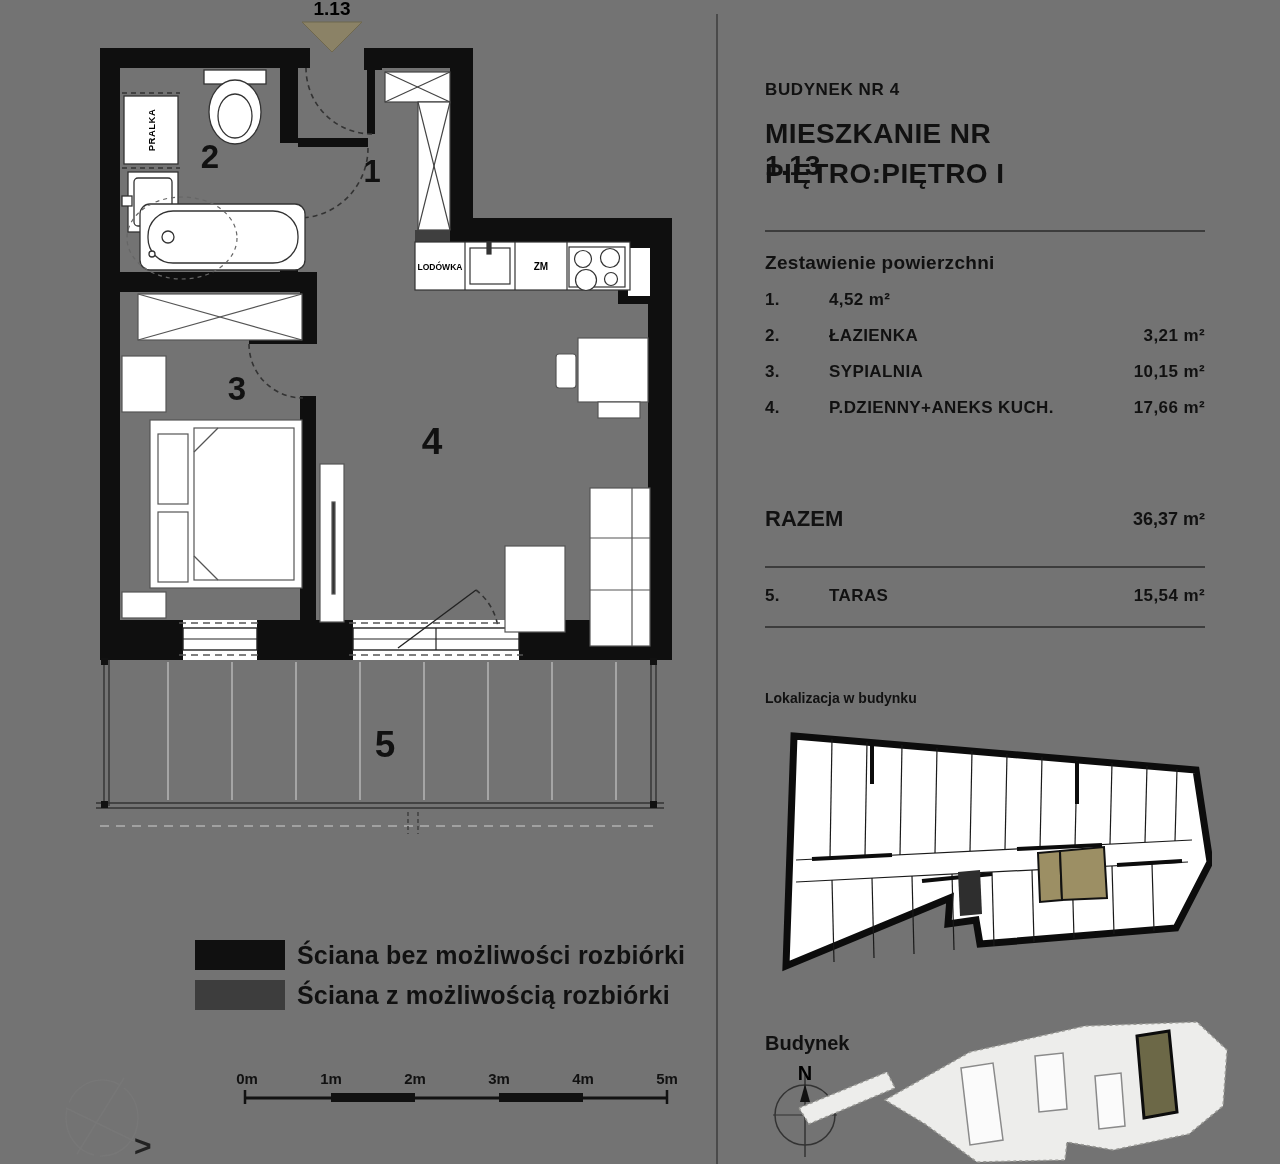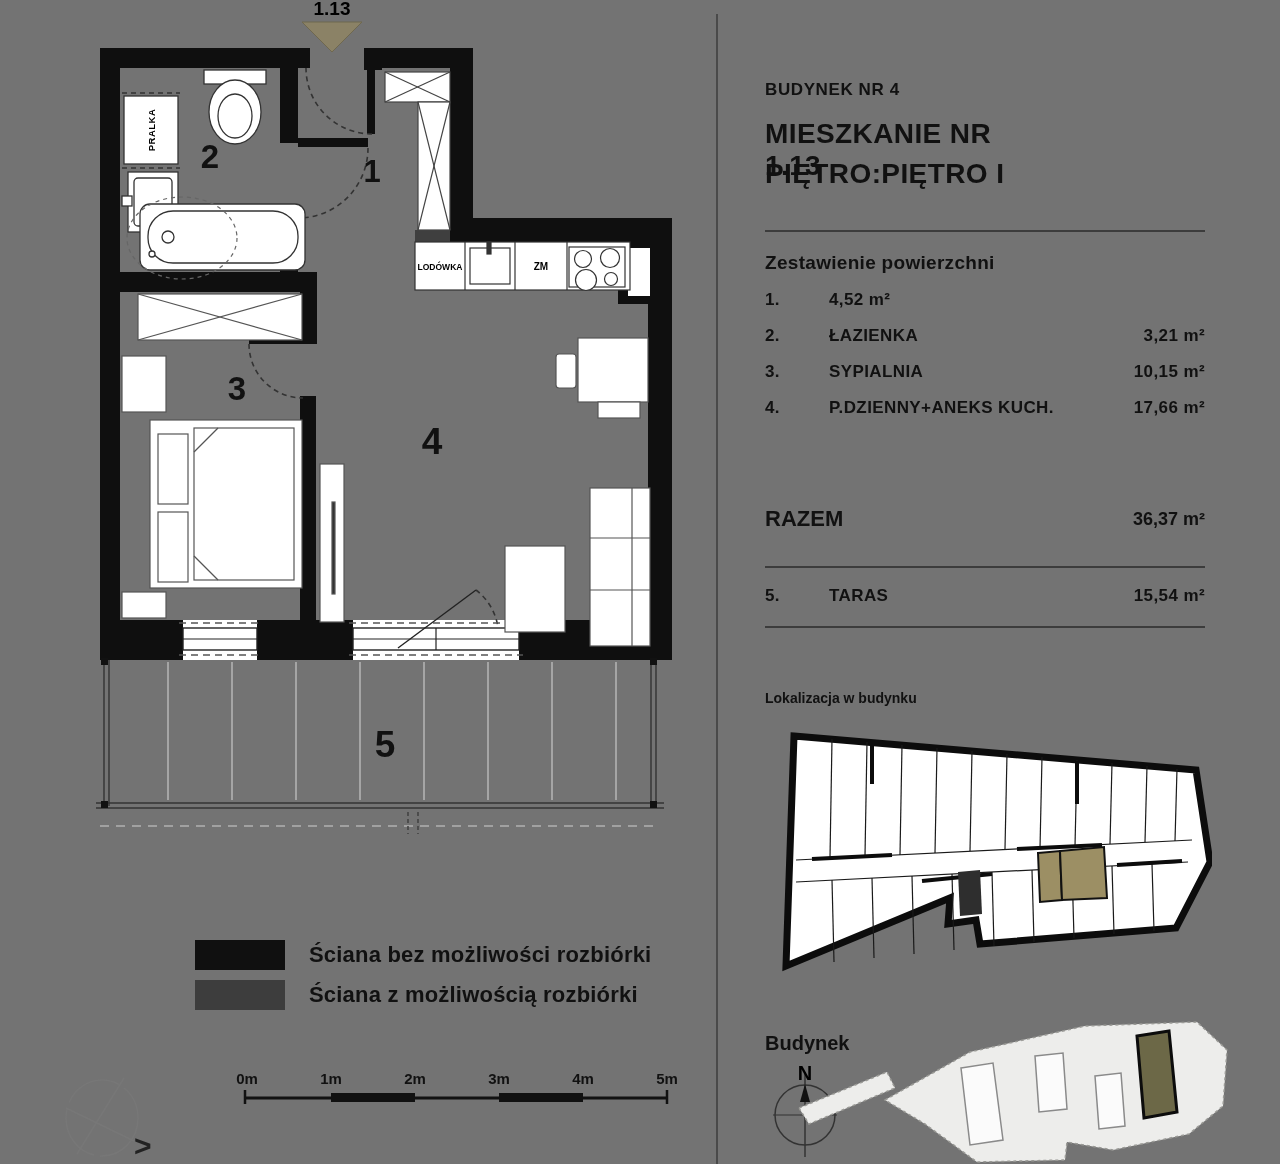--- a/index.html
+++ b/index.html
@@ -21,21 +21,21 @@
   .a-no{width:64px;} .a-nm{flex:1;} .a-val{text-align:right;}
   .razem-row{top:506px;display:flex;justify-content:space-between;font-size:22px;font-weight:bold;align-items:flex-end;}
   .razem-row .a-val{font-size:18px;align-self:center;}
   .taras-row{top:586px;display:flex;font-size:17px;font-weight:bold;letter-spacing:.4px;}
   .lok-title{top:690px;font-size:14px;font-weight:bold;}
   .site-title{top:996px;font-size:20px;font-weight:bold;margin-top:36px;}
   
   .legend{position:absolute;left:195px;top:940px;}
   .lg-item{display:flex;align-items:center;margin-bottom:10px;height:30px;}
   .lg-item svg{display:block;}
-  .lg-label{margin-left:24px;font-size:22px;font-weight:bold;letter-spacing:.2px;}
+  .lg-label{margin-left:12px;font-size:25px;font-weight:bold;letter-spacing:.2px;}
   
   .plan-svg{position:absolute;left:0;top:0;}
   .loc-svg{position:absolute;left:772px;top:714px;}
   .site-svg{position:absolute;left:765px;top:1012px;}
   .scale-svg{position:absolute;left:233px;top:1068px;}
   .compass-svg{position:absolute;left:52px;top:1066px;}
 </style>
 </head>
 <body>
 

